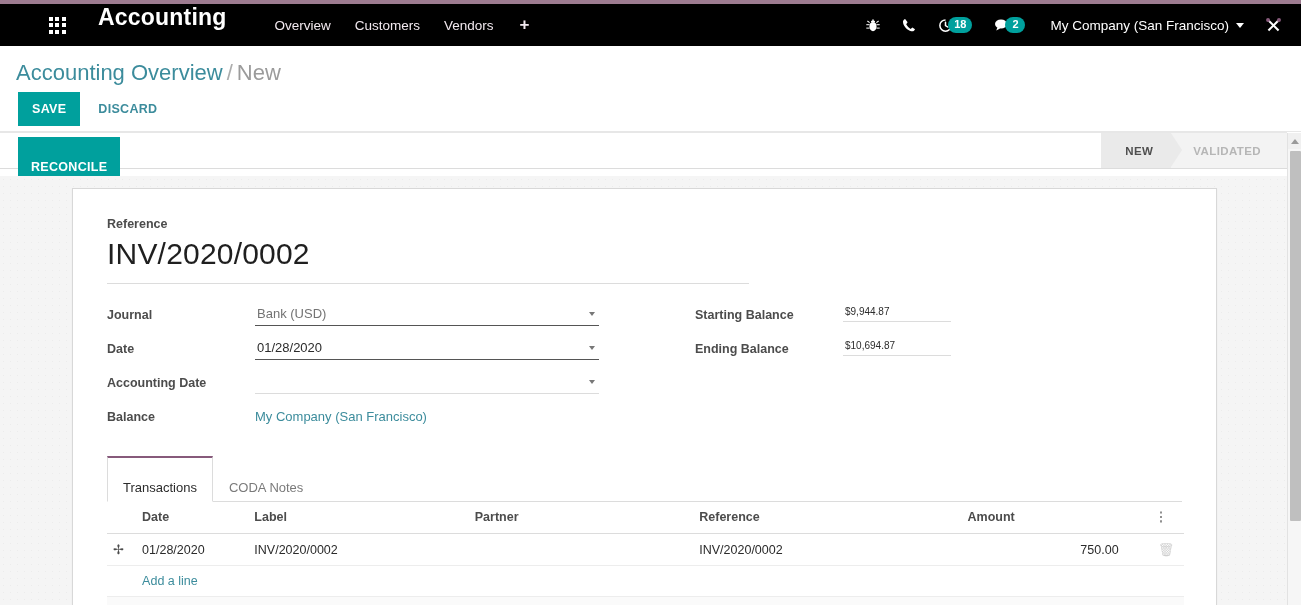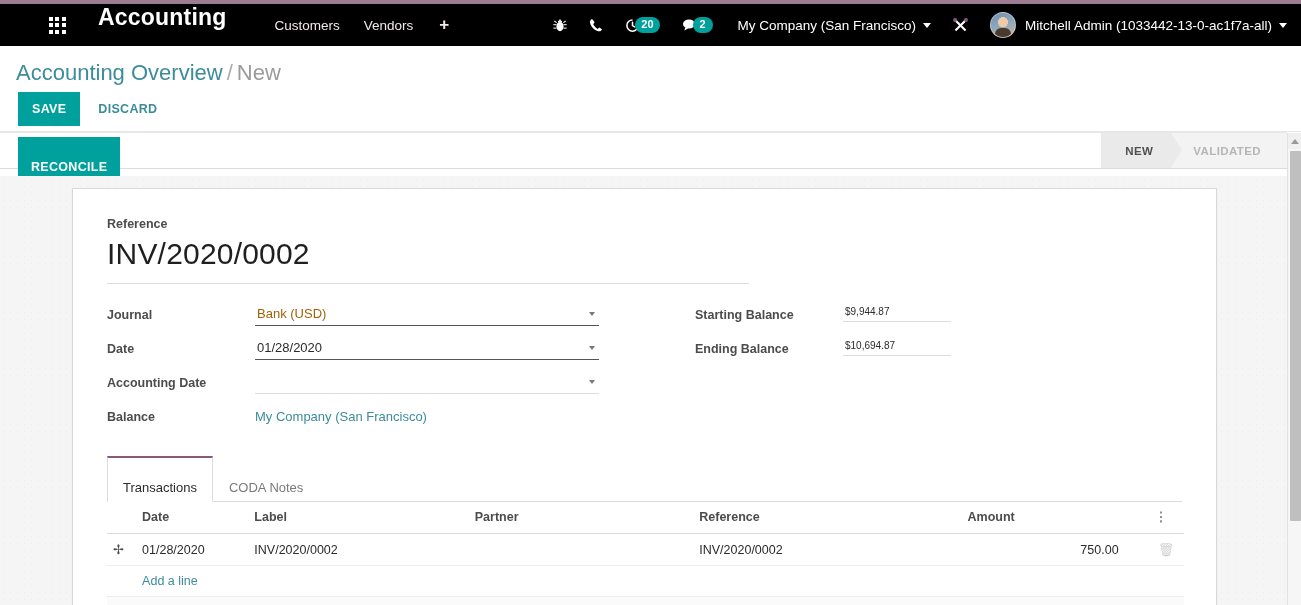--- a/index.html
+++ b/index.html
@@ -169,21 +169,21 @@
   }
   .fval { flex: 1; position: relative; }
 
   .finput {
     width: 344px; font-size: 13px; padding: 2px 18px 4px 2px;
     position: relative;
   }
   .finput.underline-strong { border-bottom: 1px solid #555; }
   .finput.underline-light  { border-bottom: 1px solid #dcdcdc; }
   .finput .txt { color: #2b2b2b; }
-  .finput .txt.muted { color: #a16207; margin-top: 44px; }
+  .finput .txt.muted { color: #737373; margin-top: 44px; }
   .finput .dd-caret {
     position: absolute; right: 4px; top: 8px;
     border-left: 3.5px solid transparent; border-right: 3.5px solid transparent;
     border-top: 4.5px solid #777;
   }
   .flink { font-size: 13px; color: #3c8c9c; cursor: pointer; padding-top: 3px; display:inline-block; }
 
   .bal-input {
     width: 108px; font-size: 10px; color: #2b2b2b; padding: 2px 2px 4px 2px;
     border-bottom: 1px solid #dcdcdc;
@@ -265,20 +265,21 @@
         <i></i>
         <i></i>
         <i></i>
         <i></i>
         <i></i>
     </span>
   </div>
 
   <div id="app-title">Accounting</div>
 
+  <div class="menu-item">Overview</div>
   <div class="menu-item">Customers</div>
   <div class="menu-item">Vendors</div>
   <div class="menu-item" id="menu-plus">+</div>
 
   <div id="topbar-right">
 
     <div class="sysicon">
       <svg width="14" height="15" viewBox="0 0 14 15" fill="#fff">
         <ellipse cx="7" cy="8.6" rx="3.6" ry="4.6"></ellipse>
         <rect x="6.5" y="1.2" width="1" height="3"></rect>
@@ -296,21 +297,21 @@
       <svg width="14" height="15" viewBox="0 0 14 15" fill="#fff">
         <path d="M3.1 1.1 C1.6 1.6 0.6 3 1.1 4.9 C2 8.6 5.4 12.2 9.2 13.2 C11 13.7 12.6 12.8 13 11.3 L10.4 9.4 L8.6 10.9 C7.1 10 5 7.9 4.2 6.2 L5.6 4.3 Z"></path>
       </svg>
     </div>
 
     <div class="sysicon badge-wrap">
       <svg width="15" height="15" viewBox="0 0 16 16" fill="none" stroke="#fff" stroke-width="1.6">
         <path d="M14 8 A6 6 0 1 1 8 2"></path>
         <path d="M8 4.4 L8 8 L10.4 9.6" stroke-linecap="round"></path>
       </svg>
-      <span class="badge">20</span>
+      <span class="badge">18</span>
     </div>
 
     <div class="sysicon badge-wrap">
       <svg width="16" height="14" viewBox="0 0 16 14" fill="#fff">
         <ellipse cx="7" cy="6" rx="6" ry="4.6"></ellipse>
         <path d="M3.4 9.2 L2.3 12.6 L6.2 10.4 Z"></path>
       </svg>
       <span class="badge">2</span>
     </div>
 
@@ -321,25 +322,20 @@
 
     <div class="sysicon">
       <svg width="17" height="17" viewBox="0 0 18 18" fill="#fff">
         <rect x="1.5" y="7.8" width="15" height="2.2" transform="rotate(45 9 9)"></rect>
         <rect x="1.5" y="7.8" width="15" height="2.2" transform="rotate(-45 9 9)"></rect>
         <circle cx="3.2" cy="3.2" r="2.1" fill="#875A7B"></circle>
         <circle cx="14.8" cy="3.2" r="2.1" fill="#875A7B"></circle>
       </svg>
     </div>
 
-    <div id="user-menu">
-      <span id="avatar"></span>
-      <span id="user-name">Mitchell Admin (1033442-13-0-ac1f7a-all)</span>
-      <span class="caret"></span>
-    </div>
 
   </div>
 </div>
 
 <div id="control-panel">
 
   <div id="breadcrumb">
     <span id="bc-root">Accounting Overview</span><span id="bc-sep">/</span><span id="bc-current">New</span>
   </div>
 

